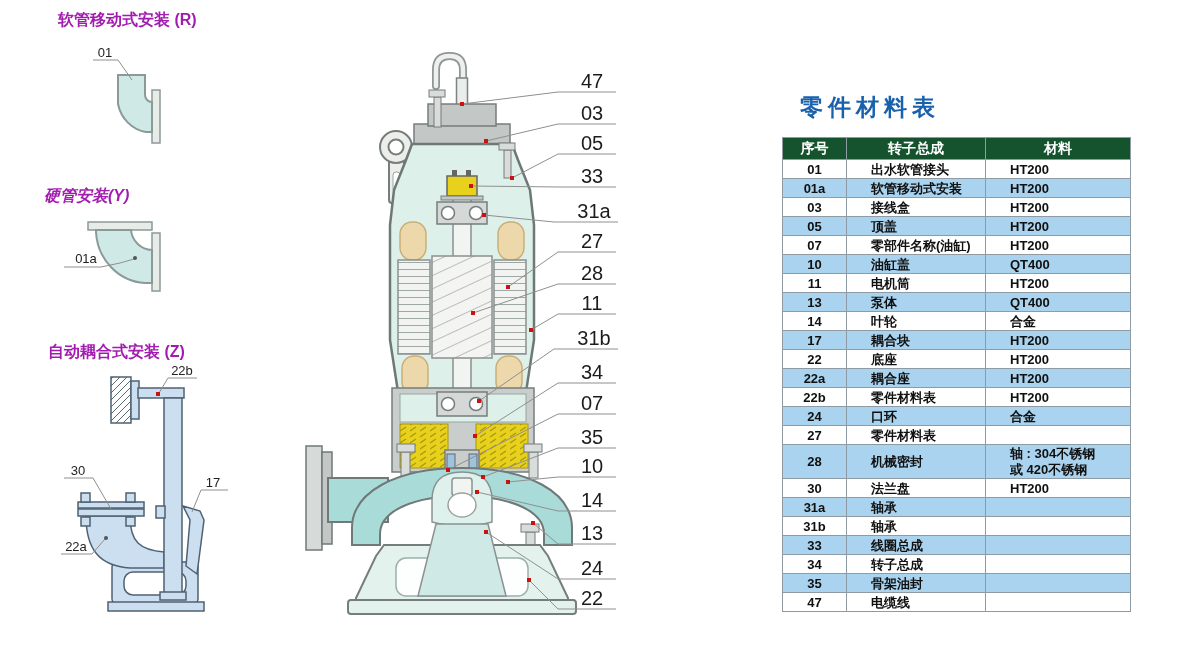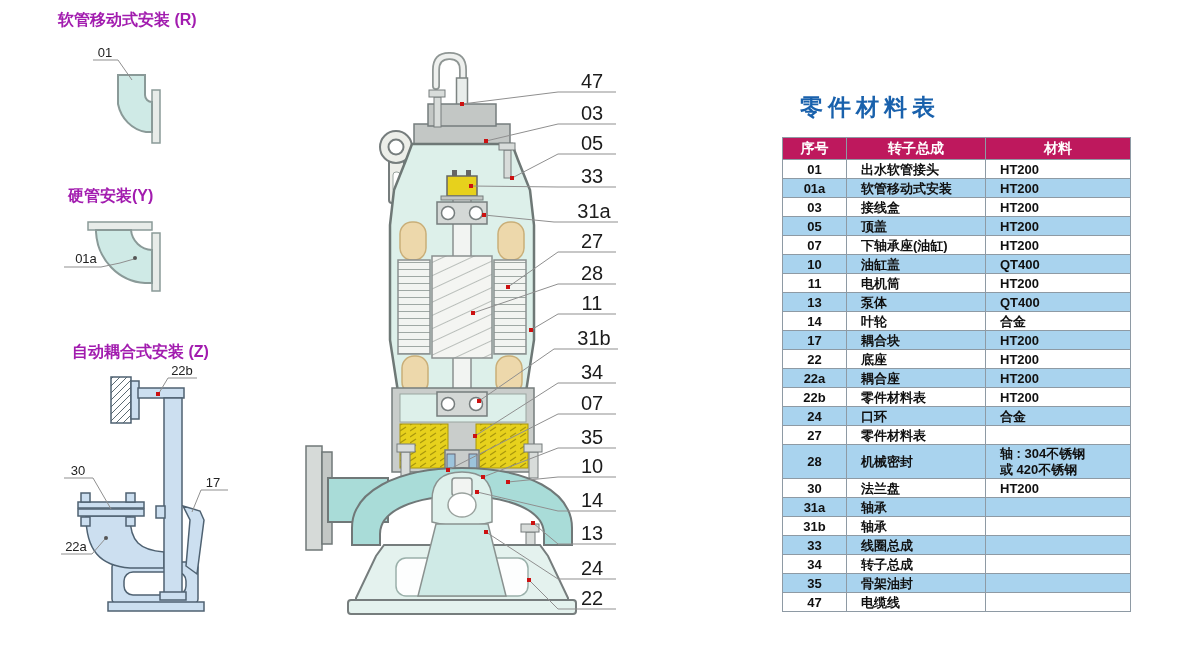--- a/index.html
+++ b/index.html
@@ -1,33 +1,33 @@
 <!DOCTYPE html>
 <html><head>
 <meta charset="utf-8">
 <style>
   html,body{margin:0;padding:0;background:#fff;}
   .canvas{position:relative;width:1200px;height:648px;background:#ffffff;overflow:hidden;
           font-family:"Liberation Sans",sans-serif;}
   .sec-title{position:absolute;font-weight:bold;font-size:16px;color:#a21caf;white-space:nowrap;}
   .t1{left:58px;top:10px;}
-  .t2{left:68px;top:186px;}
-  .t3{left:72px;top:342px;}
+  .t2{left:44px;top:186px;font-style:italic;}
+  .t3{left:48px;top:342px;}
   .left-svg{position:absolute;left:0;top:0;}
   .pump-svg{position:absolute;left:300px;top:40px;}
   .table-title{position:absolute;left:800px;top:92px;width:314px;text-align:left;
                font-size:23px;font-weight:bold;color:#1961ac;letter-spacing:5px;}
   .parts-table{position:absolute;left:782px;top:137px;width:348px;border-collapse:collapse;
                table-layout:fixed;font-size:13px;font-weight:bold;color:#101010;}
-  .parts-table th{background:#be185d;color:#ffffff;font-size:14px;height:21px;padding:0;
+  .parts-table th{background:#14532d;color:#ffffff;font-size:14px;height:21px;padding:0;
                   border:1px solid #8e9aa4;font-weight:bold;}
   .parts-table td{border:1px solid #8e9aa4;padding:1px 0 0 0;line-height:16px;height:17px;
                   overflow:hidden;}
   .parts-table td.num{text-align:center;}
-  .parts-table td.txt{padding-left:14px;white-space:pre-line;}
+  .parts-table td.txt{padding-left:24px;white-space:pre-line;}
   .parts-table tr.alt{background:#a9d3ee;}
   text{font-family:"Liberation Sans",sans-serif;}
   .callout{font-size:20px;fill:#1c1c1c;}
   .small-label{font-size:13px;fill:#222;}
   .leader{stroke:#8f8f8f;stroke-width:1;fill:none;}
 </style>
 </head>
 <body>
 
 <div class="canvas">
@@ -294,21 +294,21 @@
           <td class="txt">接线盒</td>
           <td class="txt">HT200</td>
         </tr>
         <tr class="alt">
           <td class="num">05</td>
           <td class="txt">顶盖</td>
           <td class="txt">HT200</td>
         </tr>
         <tr>
           <td class="num">07</td>
-          <td class="txt">下轴承座(油缸)</td>
+          <td class="txt">零部件名称(油缸)</td>
           <td class="txt">HT200</td>
         </tr>
         <tr class="alt">
           <td class="num">10</td>
           <td class="txt">油缸盖</td>
           <td class="txt">QT400</td>
         </tr>
         <tr>
           <td class="num">11</td>
           <td class="txt">电机筒</td>

